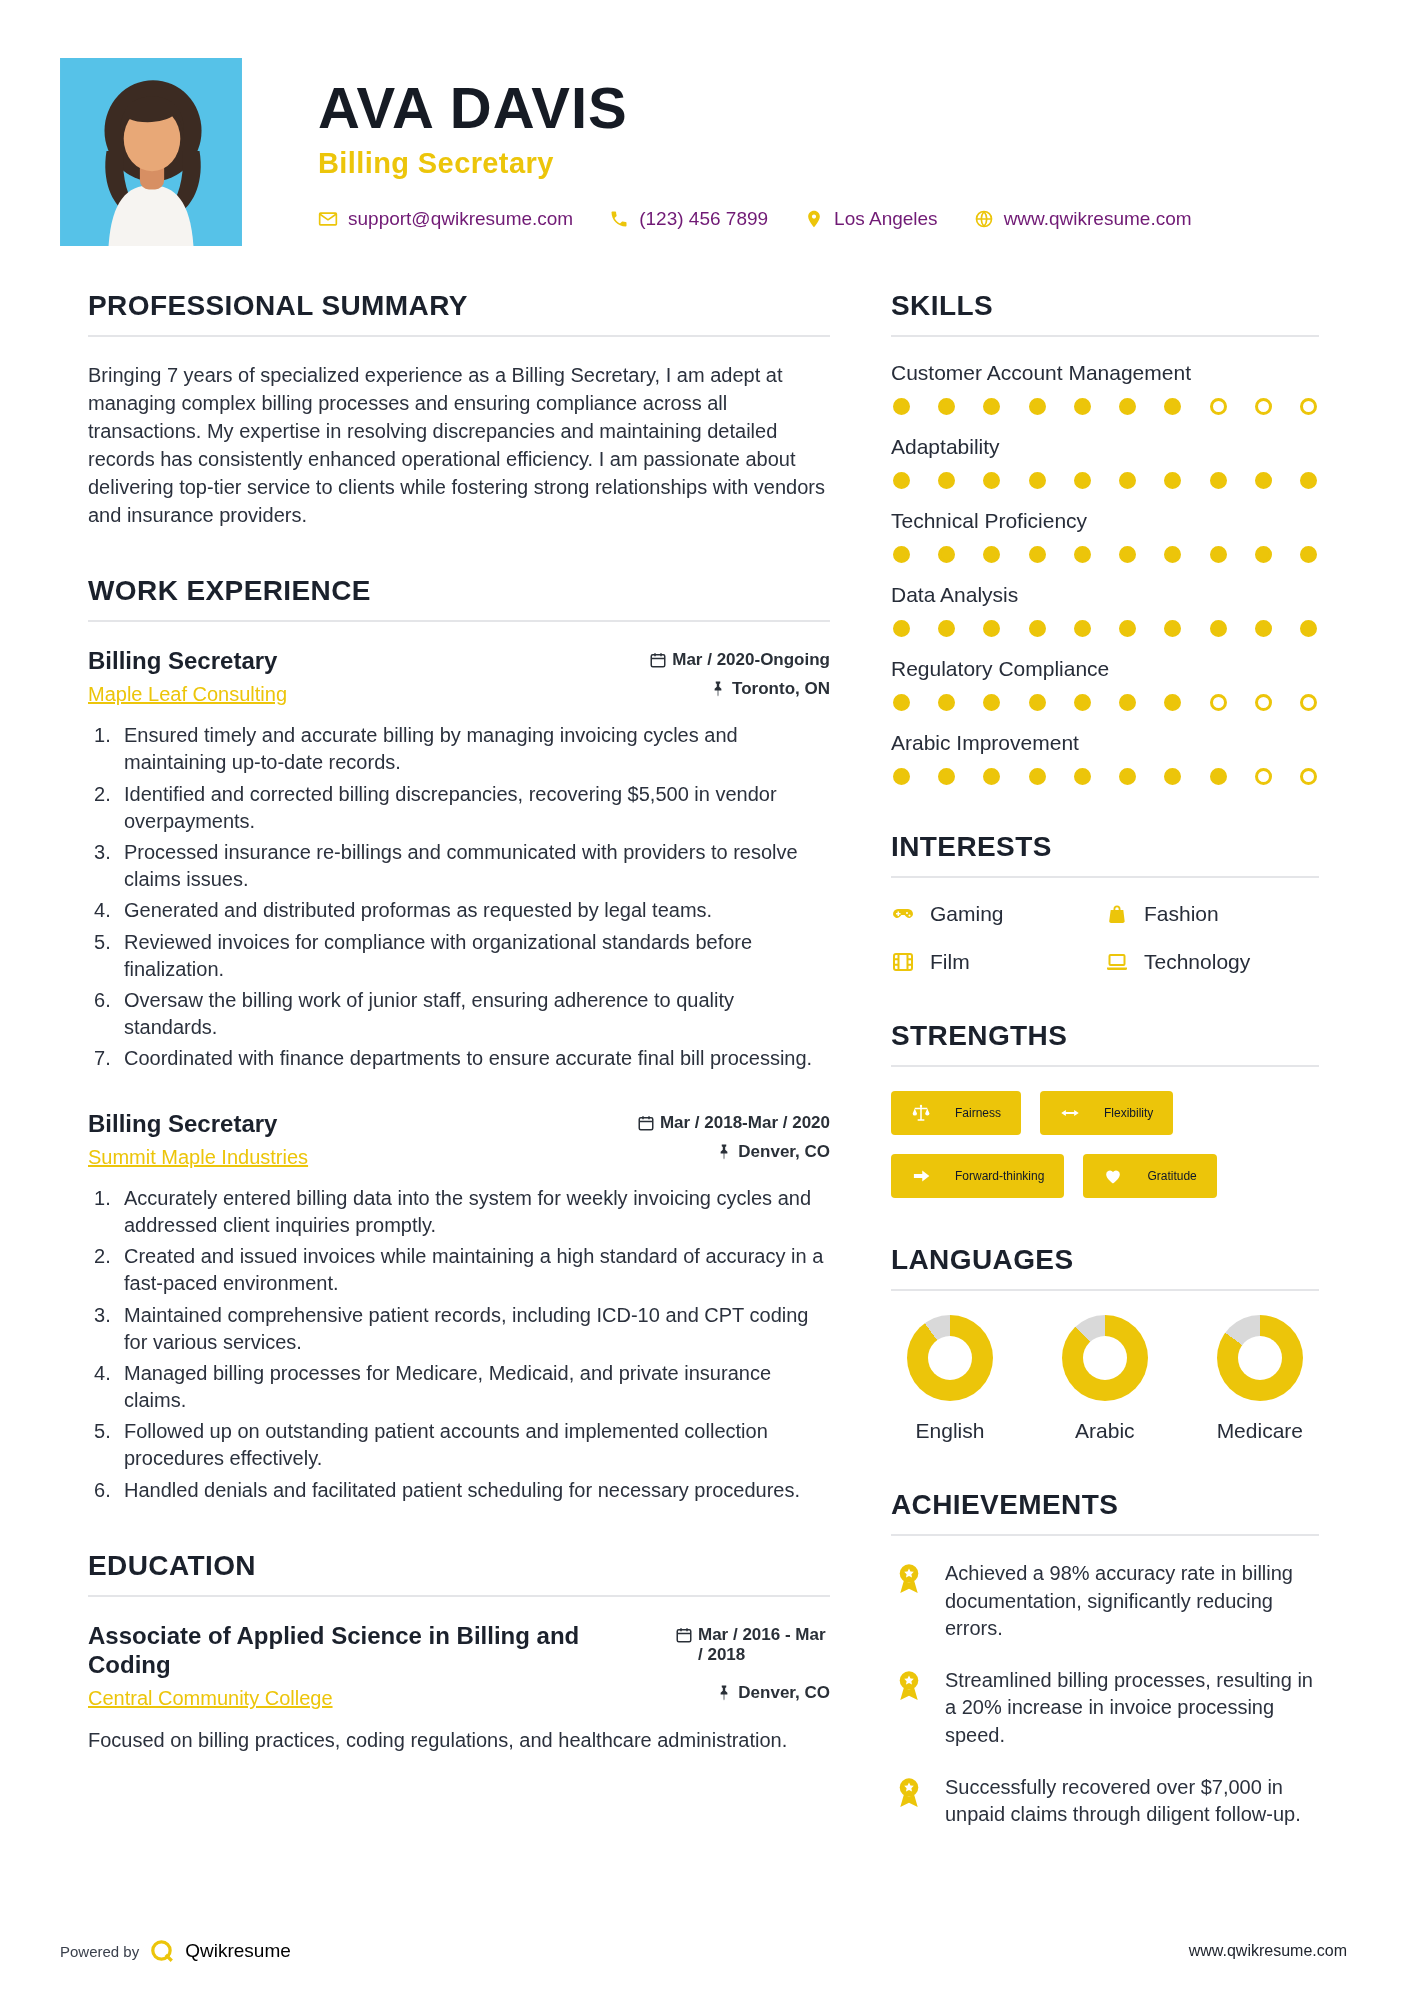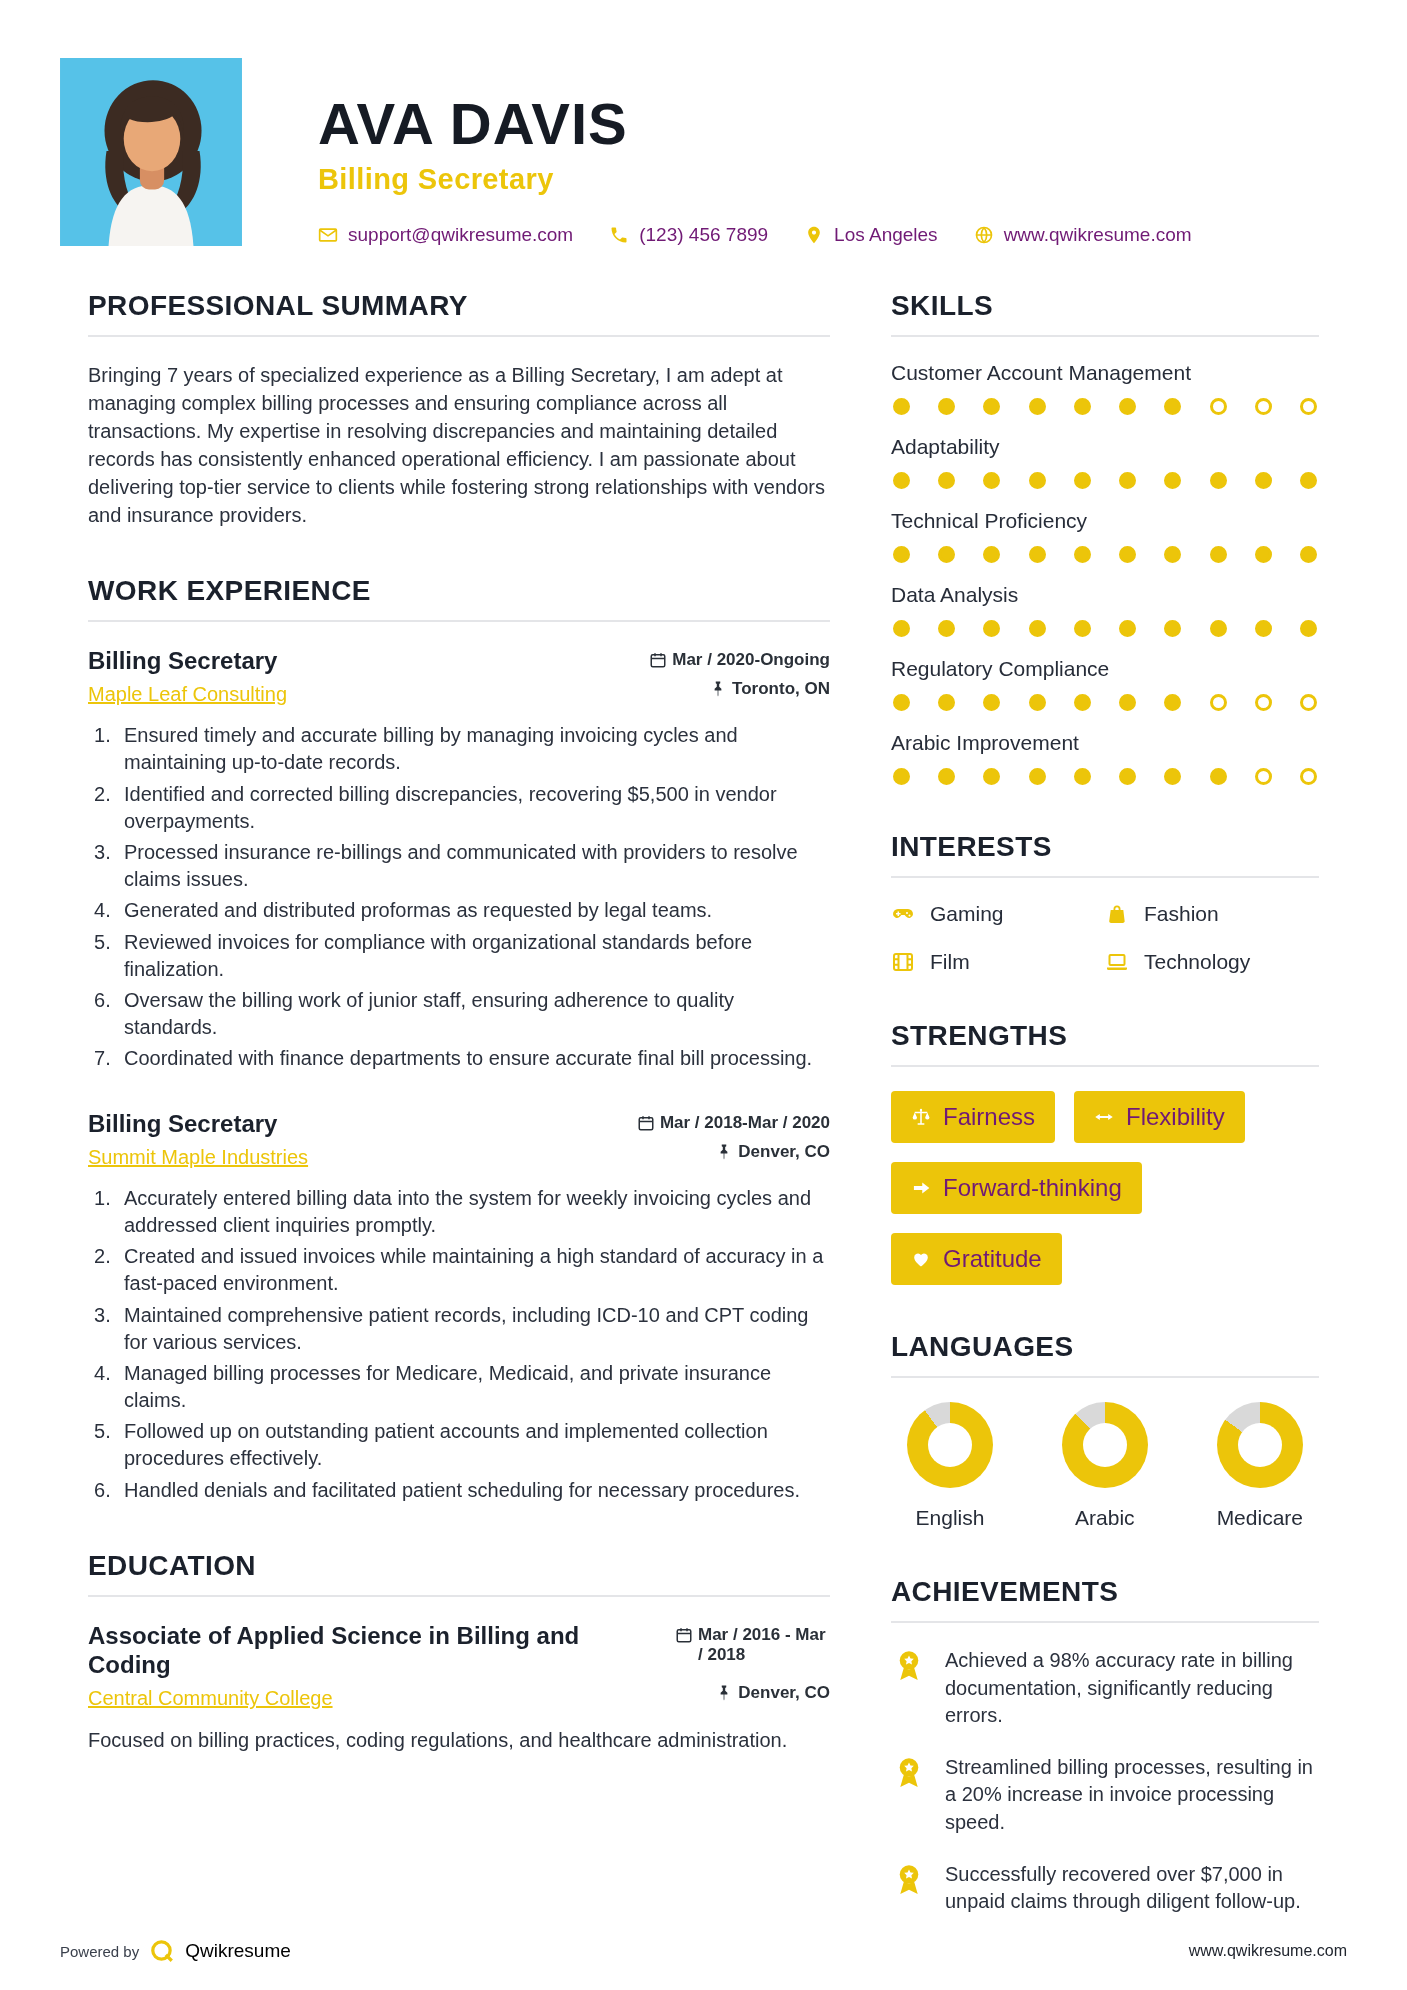--- a/index.html
+++ b/index.html
@@ -11,21 +11,21 @@
   }
   .page {
     position: relative;
     width: 1407px;
     height: 1990px;
     background: #ffffff;
     overflow: hidden;
   }
 
   
-  .header { display: flex; padding: 58px 60px 0 60px; gap: 76px; align-items: flex-end; }
+  .header { display: flex; padding: 58px 60px 0 60px; gap: 76px; align-items: center; }
   .photo { width: 182px; height: 188px; flex: 0 0 182px; overflow: hidden; }
   .photo svg { display: block; }
   .id-block { padding-top: 4px; }
   h1 { font-size: 58px; font-weight: bold; color: #161B24; letter-spacing: 1px; line-height: 1.05; }
   .cand-title { font-size: 29px; font-weight: bold; color: var(--accent); margin-top: 8px; letter-spacing: 0.4px; }
   .contact-row { display: flex; align-items: center; gap: 36px; margin-top: 28px; }
   .contact { display: flex; align-items: center; gap: 10px; font-size: 19px; color: #701a75; }
   .cicon { width: 20px; height: 20px; color: var(--accent); display: inline-flex; }
   .cicon svg { width: 20px; height: 20px; }
 
@@ -63,21 +63,21 @@
   .dot.filled { background: var(--accent); }
 
   
   .interests { display: grid; grid-template-columns: 1fr 1fr; row-gap: 24px; margin-top: 4px; }
   .interest { display: flex; align-items: center; gap: 15px; font-size: 21px; color: #272D39; }
   .iicon { width: 24px; height: 24px; color: var(--accent); display: inline-flex; }
   .iicon svg { width: 24px; height: 24px; }
 
   
   .pills { display: flex; flex-wrap: wrap; gap: 19px; margin-top: 4px; }
-  .pill { display: inline-flex; align-items: center; gap: 12px; background: var(--accent); color: #701a75; font-size: 24px; padding: 12px 20px; border-radius: 4px; }
+  .pill { display: inline-flex; align-items: center; gap: 24px; background: var(--accent); color: #0f172a; font-size: 12px; padding: 12px 20px; border-radius: 4px; }
   .pill svg { width: 20px; height: 20px; color: #ffffff; }
 
   
   .langs { display: flex; justify-content: space-between; padding: 0 16px; margin-top: 14px; }
   .lang { display: flex; flex-direction: column; align-items: center; gap: 18px; }
   .donut { width: 86px; height: 86px; border-radius: 50%; position: relative; }
   .donut::after { content: ""; position: absolute; inset: 21px; background: #ffffff; border-radius: 50%; }
   .lang-name { font-size: 21px; color: #272D39; }
 
   

